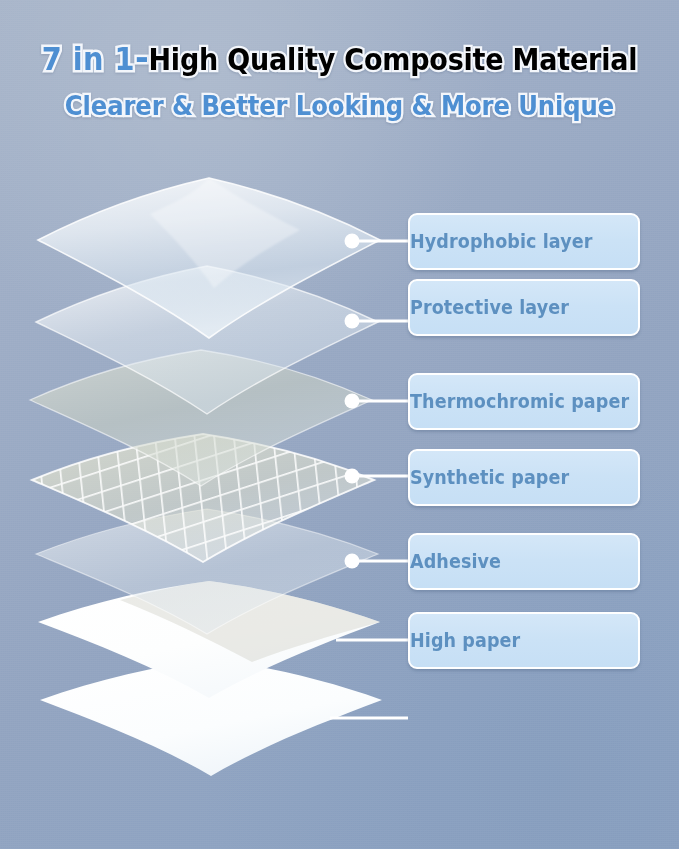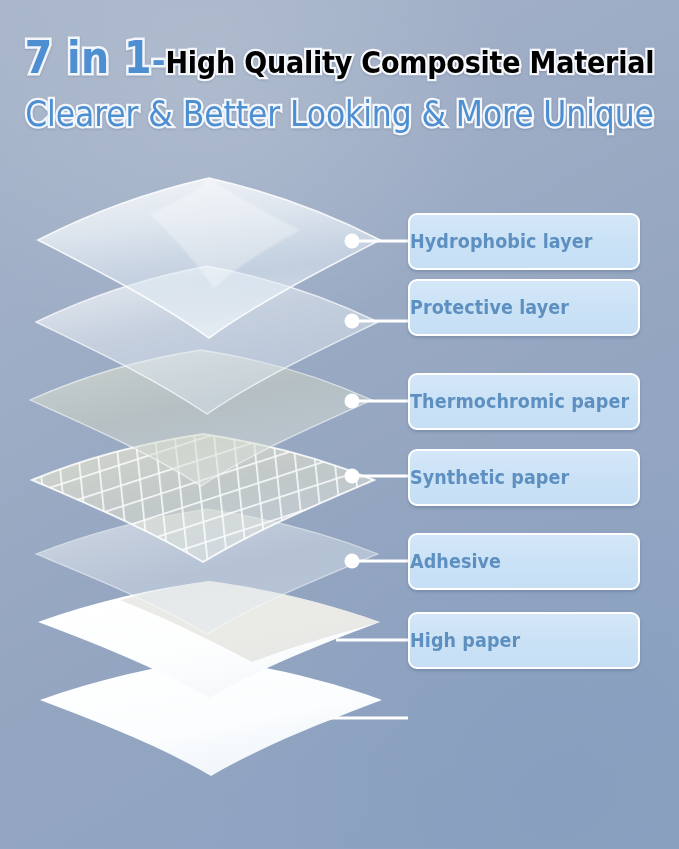--- a/index.html
+++ b/index.html
@@ -28,21 +28,21 @@
   }
 
   
   #header{position:absolute;left:0;top:0;width:679px;text-align:center;z-index:40;}
   .ttl-line1{
     margin-top:36px;
     white-space:nowrap;
     line-height:1;
   }
   .t-big{
-    font-size:44px;font-weight:bold;font-style:normal;
+    font-size:32px;font-weight:bold;font-style:normal;
     font-family:"DejaVu Sans Condensed","Liberation Sans",sans-serif;
     font-stretch:condensed;
     color:#4e8fd2;
     letter-spacing:.5px;
     -webkit-text-stroke:5px #f3f6fb;
     paint-order:stroke fill;
     filter:drop-shadow(0 1px 1px rgba(60,80,110,.25));
   }
   .t-dash{
     font-size:40px;font-weight:bold;color:#4e8fd2;
@@ -54,21 +54,21 @@
     font-family:"DejaVu Sans Condensed","Liberation Sans",sans-serif;
     font-stretch:condensed;
     color:#000000;
     letter-spacing:-.2px;
     -webkit-text-stroke:4.5px #f3f6fb;
     paint-order:stroke fill;
     filter:drop-shadow(0 1px 1px rgba(60,80,110,.25));
   }
   .ttl-line2{
     margin-top:14px;
-    font-size:35px;font-weight:normal;
+    font-size:27px;font-weight:bold;
     font-family:"DejaVu Sans Condensed","Liberation Sans",sans-serif;
     font-stretch:condensed;
     color:#4e8fd2;
     letter-spacing:-.1px;
     -webkit-text-stroke:4.5px #f3f6fb;
     paint-order:stroke fill;
     filter:drop-shadow(0 1px 1px rgba(60,80,110,.25));
     white-space:nowrap;
   }
 

